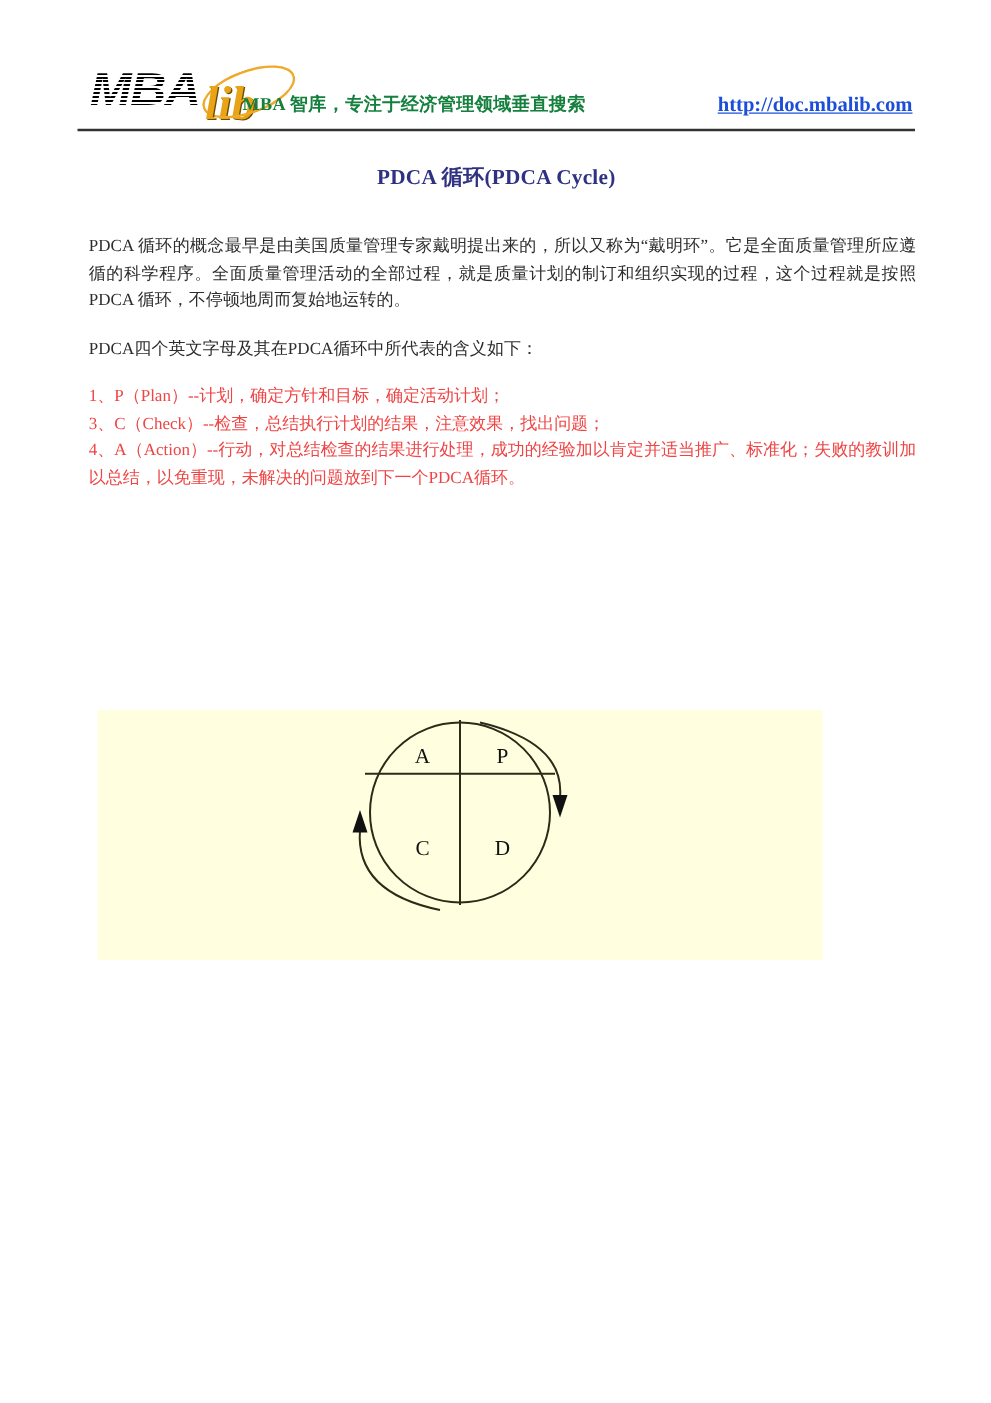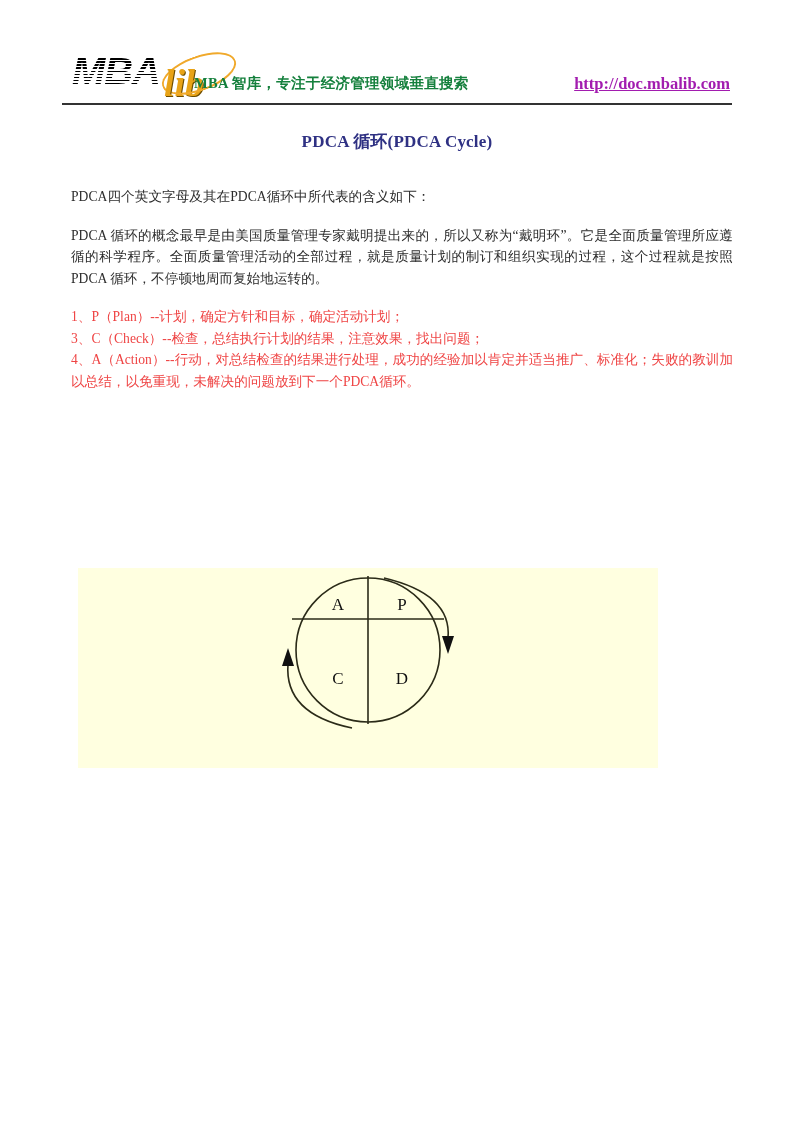--- a/index.html
+++ b/index.html
@@ -108,21 +108,21 @@
     white-space: nowrap;
   }
 
   .site-url {
     position: absolute;
     right: 0px;
     top: 26px;
     font-family: "Liberation Serif", serif;
     font-weight: bold;
     font-size: 16.5px;
-    color: #a21caf;
+    color: #1d4ed8;
     white-space: nowrap;
   }
 
   .header-rule {
     position: absolute;
     left: 62px;
     top: 103px;
     width: 670px;
     height: 0;
     border-top: 2px solid #333333;
@@ -223,23 +223,23 @@
 
     <a class="site-url" href="#">http://doc.mbalib.com</a>
   </div>
 
   <div class="header-rule"></div>
 
   <div class="doc-title">PDCA 循环(PDCA Cycle)</div>
 
   <div class="content">
 
+    <p class="para">PDCA 循环的概念最早是由美国质量管理专家戴明提出来的，所以又称为“戴明环”。它是全面质量管理所应遵循的科学程序。全面质量管理活动的全部过程，就是质量计划的制订和组织实现的过程，这个过程就是按照 PDCA 循环，不停顿地周而复始地运转的。</p>
+
     <p class="para tight">PDCA四个英文字母及其在PDCA循环中所代表的含义如下：</p>
-
-    <p class="para">PDCA 循环的概念最早是由美国质量管理专家戴明提出来的，所以又称为“戴明环”。它是全面质量管理所应遵循的科学程序。全面质量管理活动的全部过程，就是质量计划的制订和组织实现的过程，这个过程就是按照 PDCA 循环，不停顿地周而复始地运转的。</p>
 
     <div class="list-block">
       <p class="li">1、P（Plan）--计划，确定方针和目标，确定活动计划；</p>
       <p class="li">3、C（Check）--检查，总结执行计划的结果，注意效果，找出问题；</p>
       <p class="li">4、A（Action）--行动，对总结检查的结果进行处理，成功的经验加以肯定并适当推广、标准化；失败的教训加以总结，以免重现，未解决的问题放到下一个PDCA循环。</p>
     </div>
 
   </div>
 
   <div class="figure-box">

